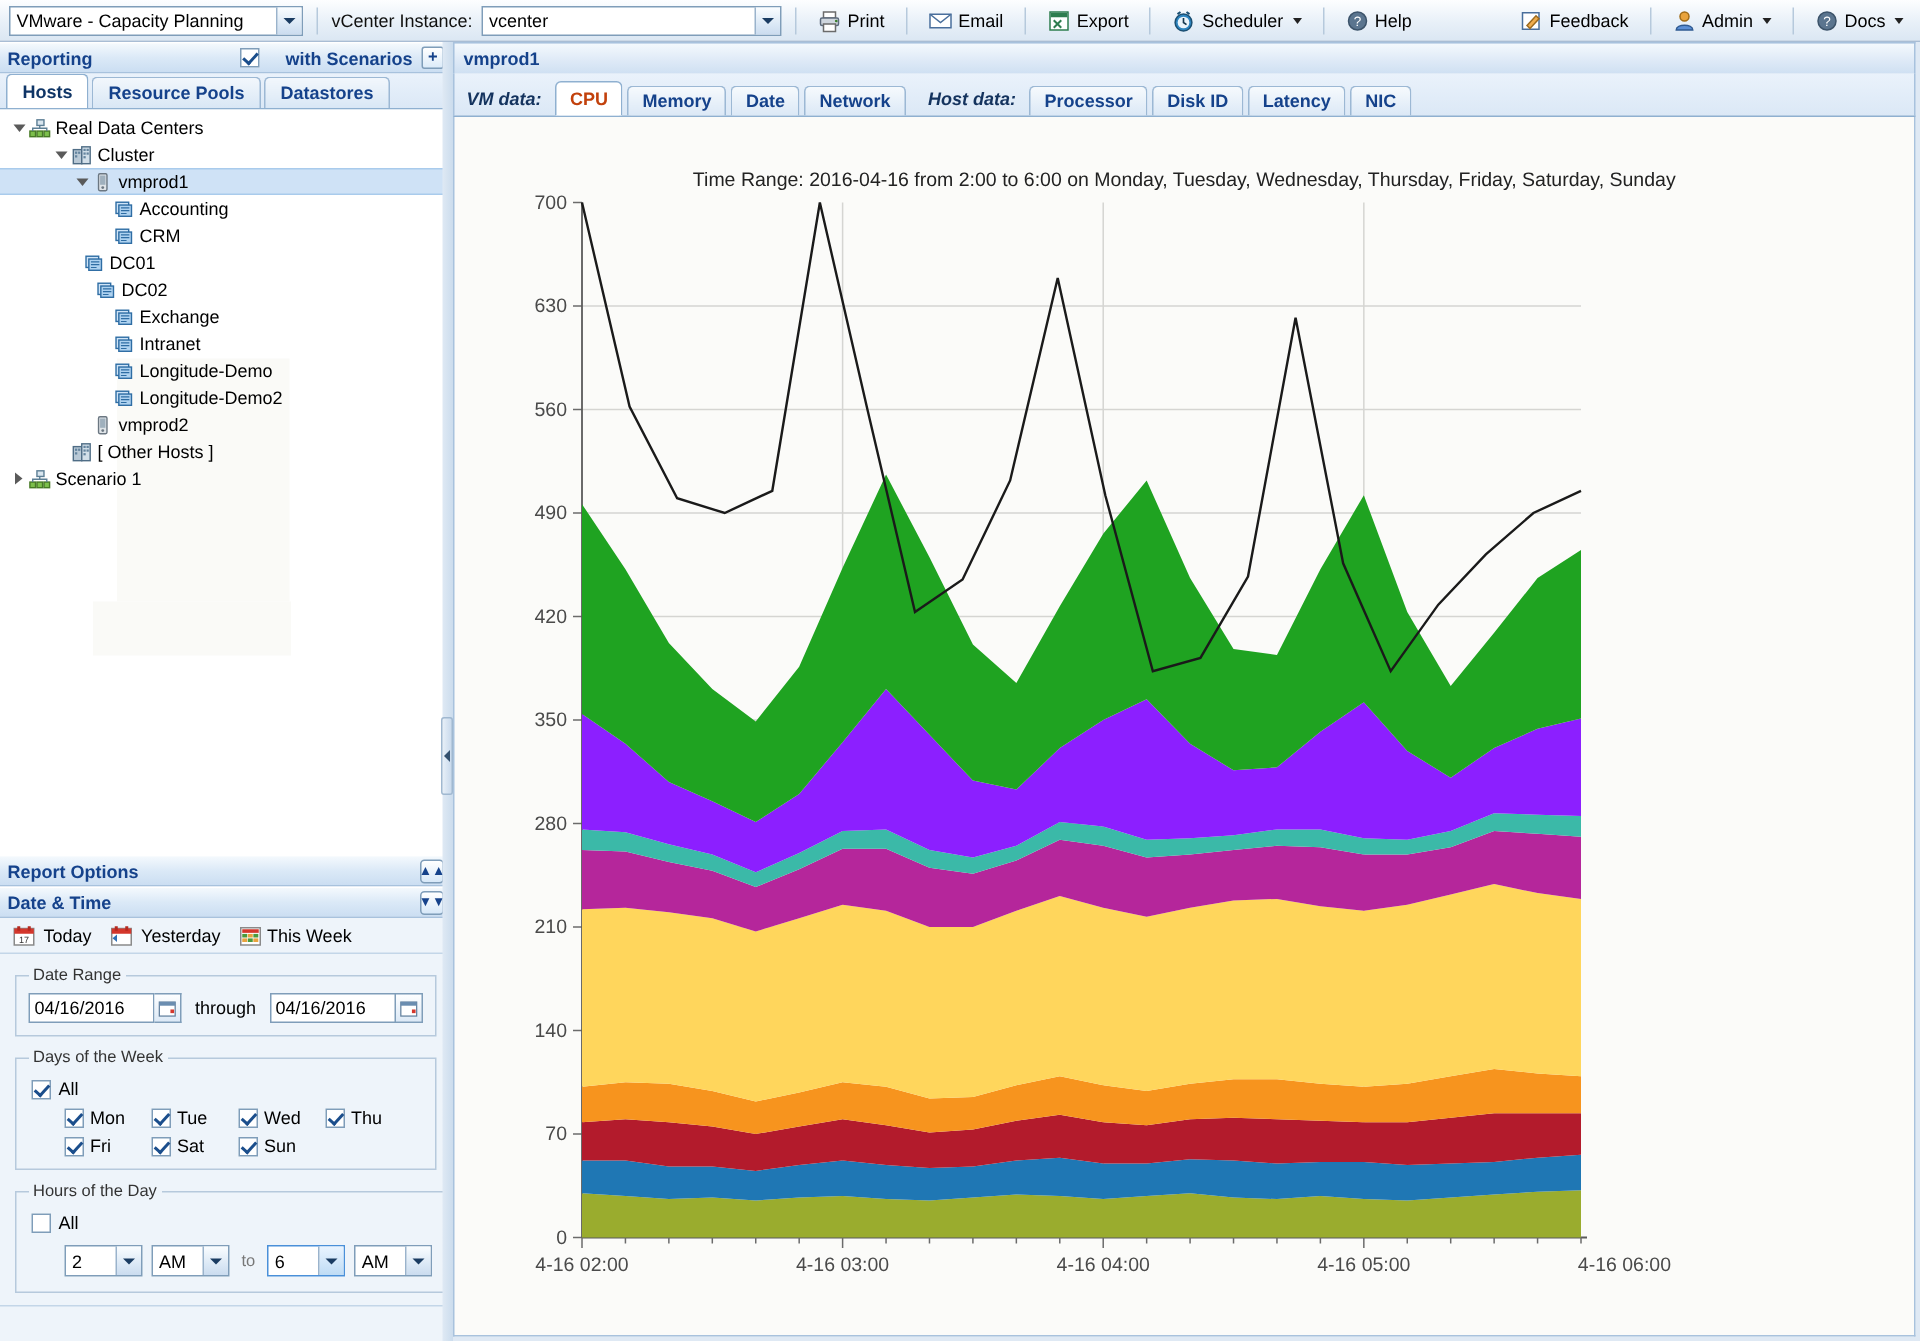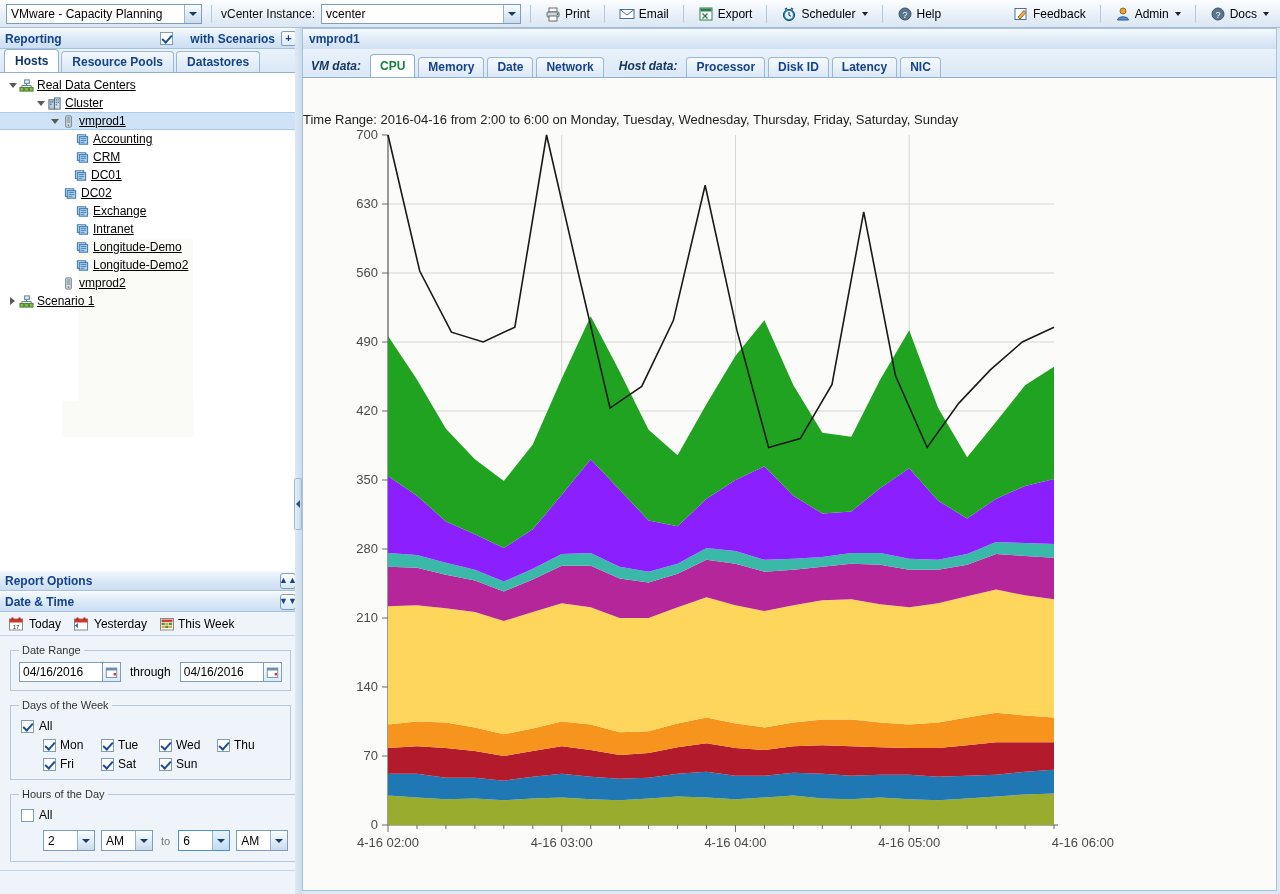--- a/index.html
+++ b/index.html
@@ -102,21 +102,21 @@
     border-radius:4px 4px 0 0;background:linear-gradient(#f2f7fc,#d9e7f5);
   }
   .ltab.sel{background:#fff;border-color:#8fb0d0;color:#0f3566;height:23px;line-height:22px;}
   
   #tree{flex:1;background:#fff;overflow:hidden;position:relative;font-size:12px;}
   .trow{height:18px;display:flex;align-items:center;white-space:nowrap;}
   .trow.sel{background:#cfe2f6;border-top:1px solid #a9cbec;border-bottom:1px solid #a9cbec;height:18px;}
   .tw{width:13px;height:18px;display:flex;align-items:center;justify-content:center;flex:none;}
   .tw.exp::after{content:"";width:0;height:0;border-left:4px solid transparent;border-right:4px solid transparent;border-top:5px solid #5a5a5a;}
   .tw.col::after{content:"";width:0;height:0;border-top:4px solid transparent;border-bottom:4px solid transparent;border-left:5px solid #5a5a5a;}
-  .tlbl{margin-left:3px;text-decoration:underline;}
+  .tlbl{margin-left:3px;}
   .hl-band{position:absolute;left:78px;width:115px;background:#fafaf7;}
   
   #ropts{background:#eef4fa;}
   .quickrow{height:24px;display:flex;align-items:center;gap:12px;padding:0 8px;background:#eef4fa;border-bottom:1px solid #c3d6e8;}
   .quickrow span.lbl{font-size:12px;}
   fieldset{
     border:1px solid #b6c9dc;margin:8px 10px;padding:6px 8px 8px;border-radius:0;
   }
   legend{font-size:11px;color:#333;padding:0 3px;}
   .inp{
@@ -164,27 +164,27 @@
     border-left:1px solid #a8c2dd;border-right:1px solid #a8c2dd;
     border-bottom:1px solid #8fb0d0;
     display:flex;align-items:flex-end;gap:3px;padding:0 6px;
   }
   .tgroup{font-style:italic;font-weight:bold;font-size:12px;color:#14335e;padding:0 6px 4px 2px;}
   .rtab{
     height:20px;padding:0 9px;line-height:19px;font-size:12px;font-weight:bold;
     color:#15428b;border:1px solid #9cb8d4;border-bottom:none;border-radius:4px 4px 0 0;
     background:linear-gradient(#f6fafd,#dbe8f6);
   }
-  .rtab.sel{background:#ffffff;color:#15803d;height:23px;line-height:22px;border-color:#8fb0d0;}
+  .rtab.sel{background:#ffffff;color:#c2410c;height:23px;line-height:22px;border-color:#8fb0d0;}
   #chartwrap{
     flex:1;background:#fbfbf9;border:1px solid #a8c2dd;border-top:none;
     position:relative;overflow:hidden;
   }
   .ctitle{position:absolute;width:100%;text-align:center;font-size:15px;color:#222;}
-  .csub{position:absolute;width:100%;text-align:left;font-size:13px;color:#222;}
+  .csub{position:absolute;width:100%;text-align:center;font-size:13px;color:#222;}
   #plotsvg{position:absolute;left:0;top:0;}
   
   #botstrip{height:24px;background:#eef4fa;border-top:1px solid #c3d6e8;}
 </style>
 </head>
 <body>
 
 <div id="toolbar">
   <div class="combo" style="width:196px">
     <span class="val">VMware - Capacity Planning</span>
@@ -360,21 +360,21 @@
           </div>
           <div class="trow" style="padding-left: 62px;">
             <span class="tw"></span>
             <span class="ico" style="width: 15px; height: 15px;"><svg width="15" height="15" viewBox="0 0 16 16">
                 <rect x="2.5" y="3" width="9" height="8" fill="#cfe4f7" stroke="#2e6da4"></rect>
                 <rect x="4.5" y="5" width="9" height="8" fill="#aed2f0" stroke="#2e6da4"></rect>
                 <path d="M6 7 H12 M6 9 H12 M6 11 H10" stroke="#2e6da4" stroke-width="0.8"></path>
               </svg></span>
             <span class="tlbl">CRM</span>
           </div>
-          <div class="trow" style="padding-left: 60px;">
+          <div class="trow" style="padding-left: 42px;">
             <span class="tw"></span>
             <span class="ico" style="width: 15px; height: 15px;"><svg width="15" height="15" viewBox="0 0 16 16">
                 <rect x="2.5" y="3" width="9" height="8" fill="#cfe4f7" stroke="#2e6da4"></rect>
                 <rect x="4.5" y="5" width="9" height="8" fill="#aed2f0" stroke="#2e6da4"></rect>
                 <path d="M6 7 H12 M6 9 H12 M6 11 H10" stroke="#2e6da4" stroke-width="0.8"></path>
               </svg></span>
             <span class="tlbl">DC01</span>
           </div>
           <div class="trow" style="padding-left: 50px;">
             <span class="tw"></span>
@@ -422,20 +422,38 @@
             <span class="tlbl">Longitude-Demo2</span>
           </div>
           <div class="trow" style="padding-left: 48px;">
             <span class="tw"></span>
             <span class="ico" style="width: 15px; height: 15px;"><svg width="15" height="15" viewBox="0 0 16 16">
                 <rect x="5" y="2" width="6" height="12" rx="1" fill="#dfe4e8" stroke="#6b7782"></rect>
                 <rect x="6.1" y="3.2" width="3.8" height="6.6" fill="#9fb0bd"></rect>
                 <circle cx="8" cy="11.8" r="1" fill="#6b7782"></circle>
               </svg></span>
             <span class="tlbl">vmprod2</span>
+          </div>
+          <div class="trow" style="padding-left: 34px;">
+            <span class="tw"></span>
+            <span class="ico" style="width: 15px; height: 15px;"><svg width="15" height="15" viewBox="0 0 16 16">
+                <rect x="2" y="4" width="6" height="10" fill="#b9c9d6" stroke="#4f6d86"></rect>
+                <rect x="8" y="2" width="6" height="12" fill="#d2dfe9" stroke="#4f6d86"></rect>
+                <g fill="#65859f">
+                  <rect x="3.2" y="5.4" width="1.6" height="1.6"></rect>
+                  <rect x="5.4" y="5.4" width="1.6" height="1.6"></rect>
+                  <rect x="3.2" y="8" width="1.6" height="1.6"></rect>
+                  <rect x="9.2" y="3.4" width="1.6" height="1.6"></rect>
+                  <rect x="11.4" y="3.4" width="1.6" height="1.6"></rect>
+                  <rect x="9.2" y="6" width="1.6" height="1.6"></rect>
+                  <rect x="11.4" y="6" width="1.6" height="1.6"></rect>
+                  <rect x="9.2" y="8.6" width="1.6" height="1.6"></rect>
+                </g>
+              </svg></span>
+            <span class="tlbl">[ Other Hosts ]</span>
           </div>
           <div class="trow" style="padding-left: 6px;">
             <span class="tw col"></span>
             <span class="ico" style="width: 15px; height: 15px;"><svg width="15" height="15" viewBox="0 0 16 16">
                 <rect x="6" y="2" width="5" height="4" fill="#d9e6ef" stroke="#5d7f95"></rect>
                 <rect x="1" y="10" width="4" height="4" fill="#7cbf4c" stroke="#477a26"></rect>
                 <rect x="6" y="10" width="4" height="4" fill="#7cbf4c" stroke="#477a26"></rect>
                 <rect x="11" y="10" width="4" height="4" fill="#7cbf4c" stroke="#477a26"></rect>
                 <path d="M3 10 V8 H13 V10 M8 8 V6" stroke="#5d7f95" fill="none"></path>
               </svg></span>

